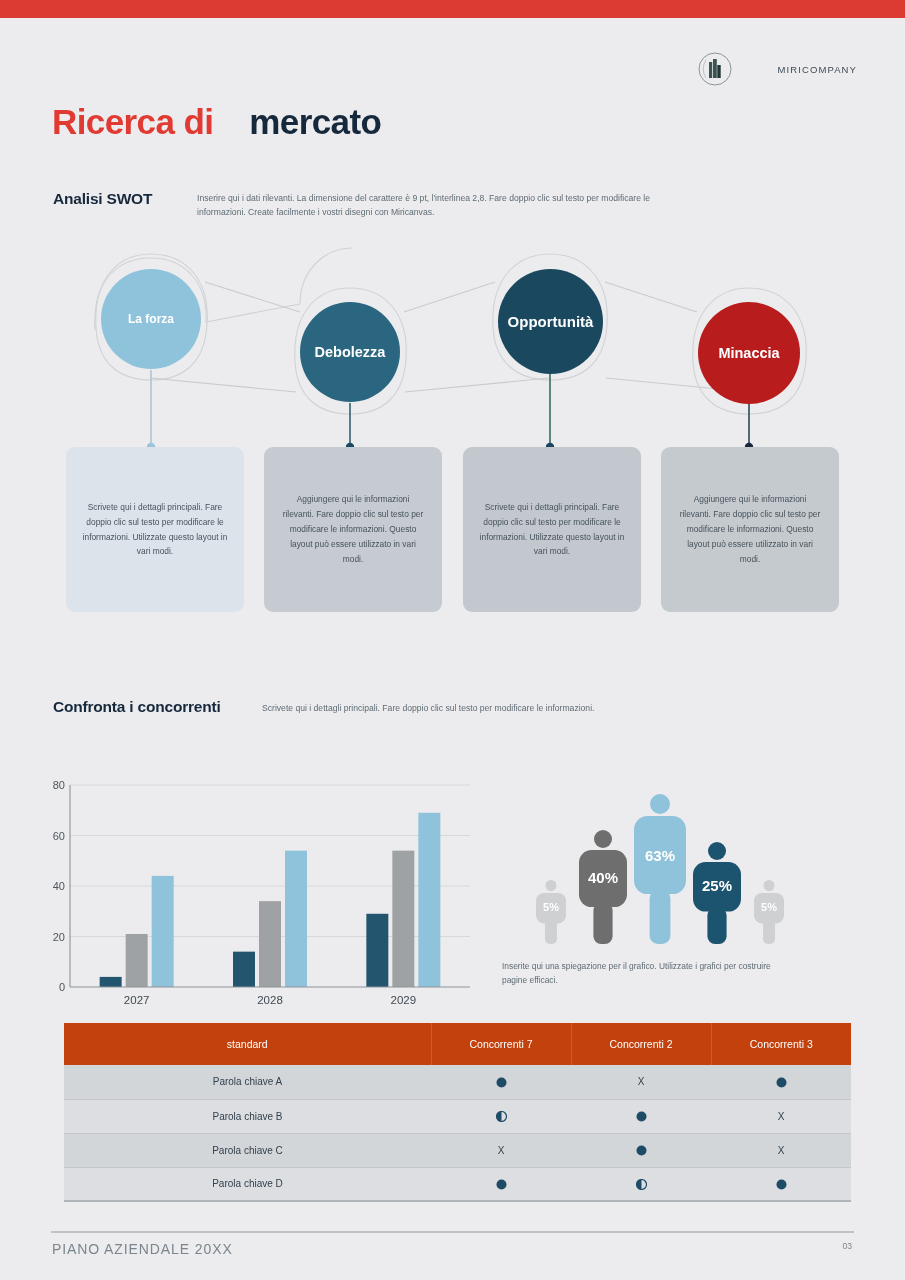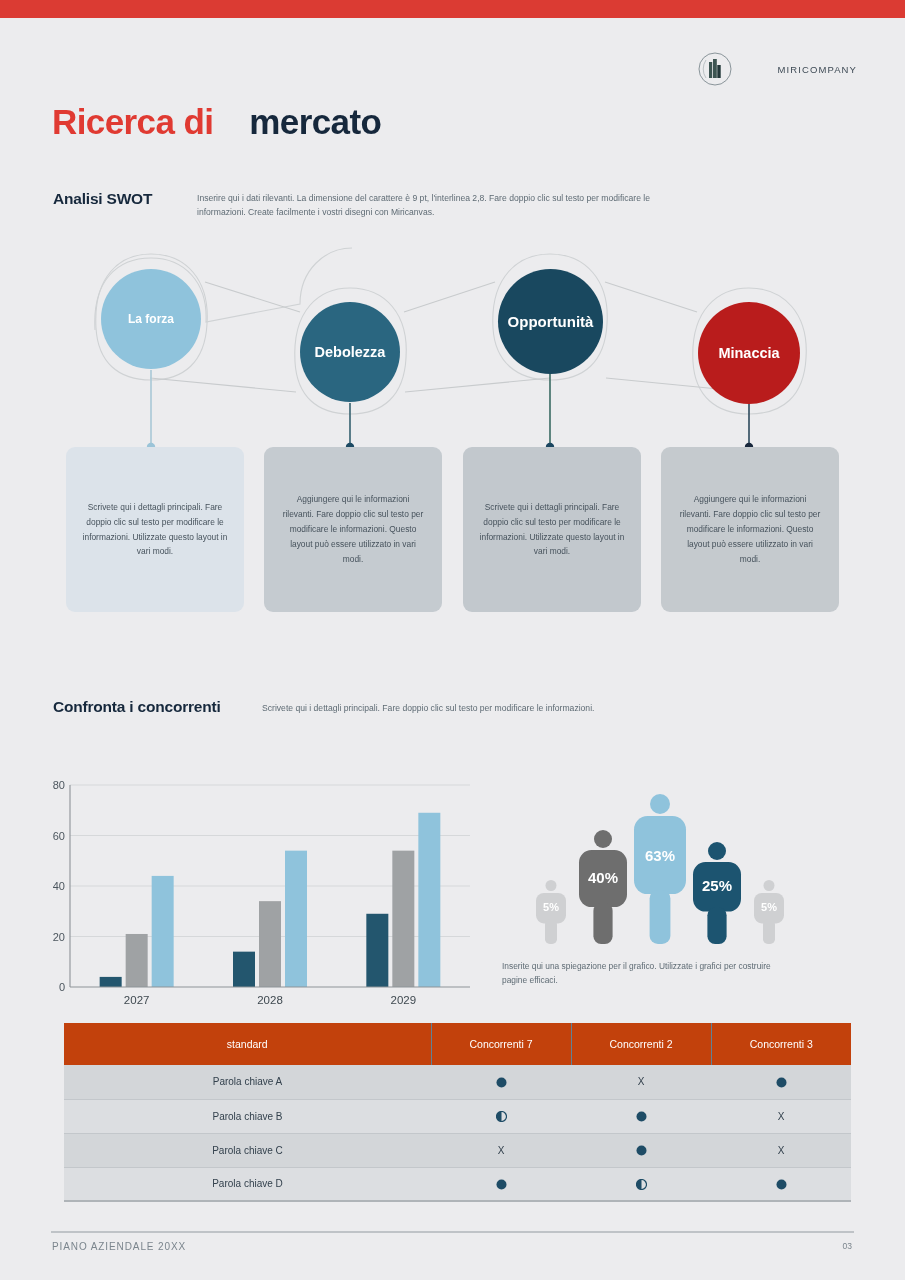--- a/index.html
+++ b/index.html
@@ -130,21 +130,21 @@
   .tbl tbody tr:last-child td { border-bottom: 2px solid #AFB4B8; }
   .mark { display:inline-block; vertical-align: middle; }
 
   
   .footer-rule {
     position: absolute; left: 51px; top: 1231px;
     width: 803px; height: 2px; background: #BFC3C7;
   }
   .footer-left {
     position: absolute; left: 52px; top: 1241px;
-    font-size: 10px; letter-spacing: 0.9px; color: #7B858D;
+    font-size: 14px; letter-spacing: 0.9px; color: #7B858D;
   }
   .footer-right {
     position: absolute; right: 53px; top: 1241px;
     font-size: 8.5px; color: #7B858D;
   }
 </style>
 </head>
 <body>
 
 <div id="page">

